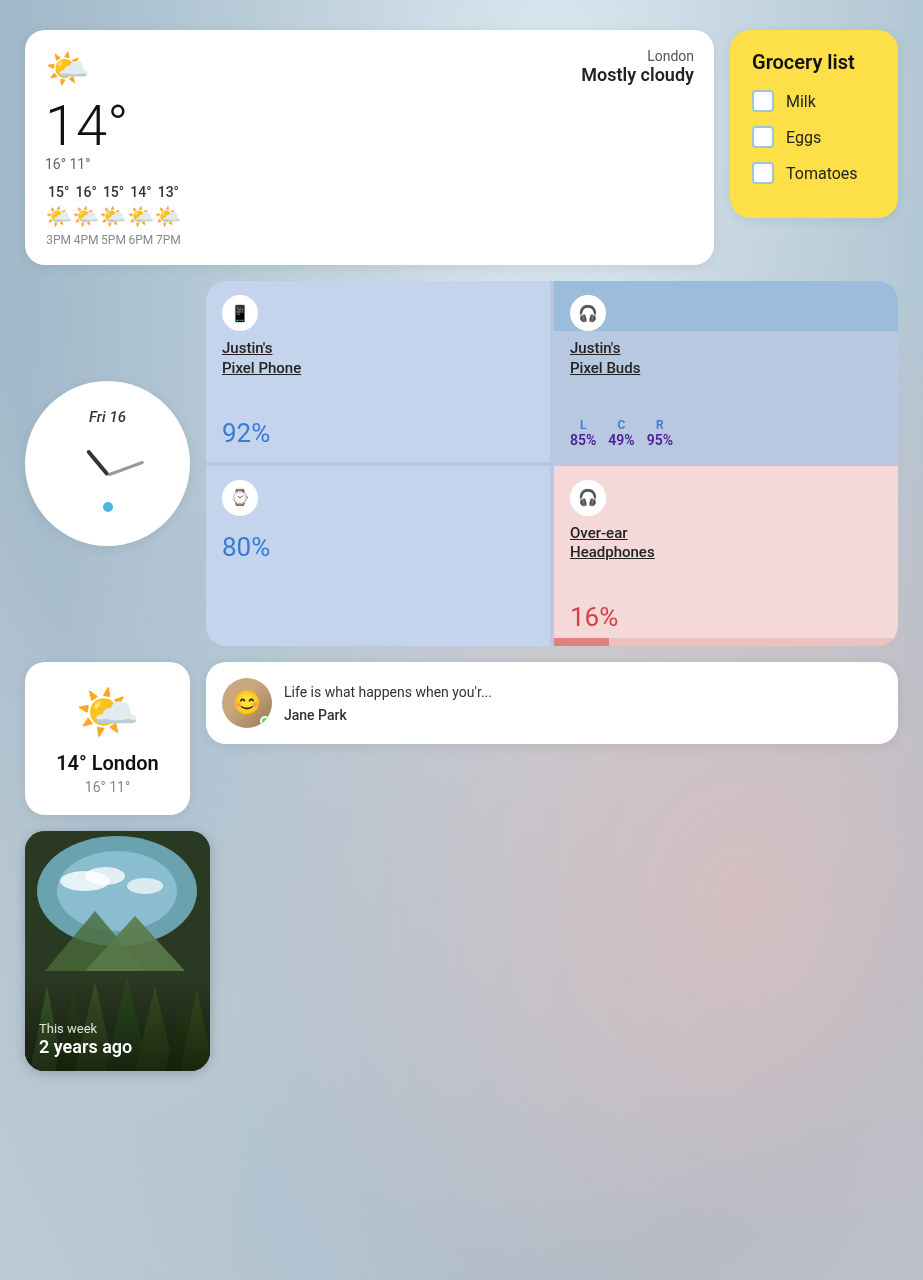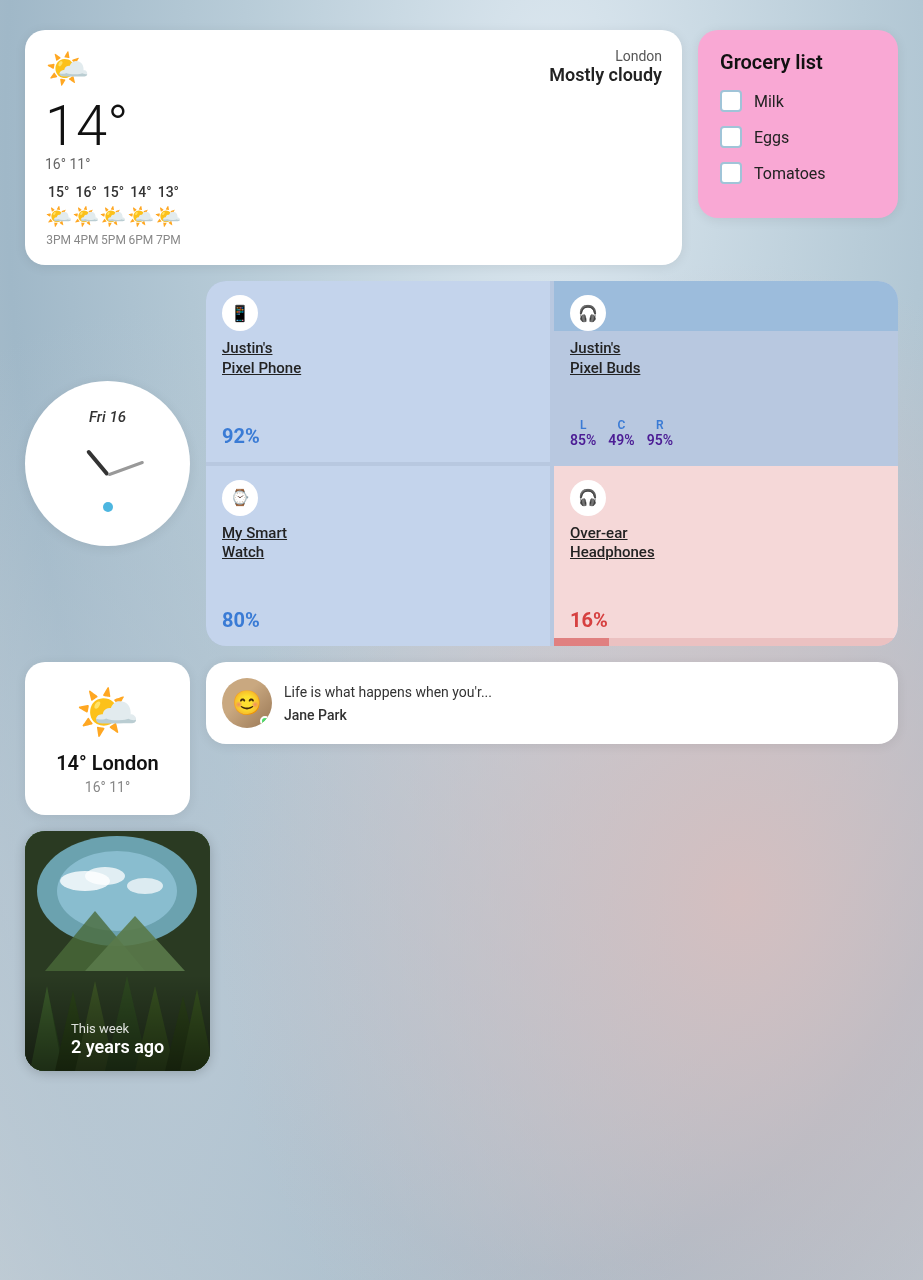--- a/index.html
+++ b/index.html
@@ -101,24 +101,24 @@
     .forecast-icon {
       font-size: 22px;
     }
     .forecast-time {
       font-size: 12px;
       color: #888;
     }
 
     
     .grocery-widget {
-      background: #f9a8d4;
+      background: #fde047;
       border-radius: 20px;
       padding: 20px 22px;
-      width: 200px;
+      width: 168px;
       box-shadow: 0 2px 12px rgba(0,0,0,0.08);
     }
     .grocery-title {
       font-size: 20px;
       font-weight: 600;
       color: #111;
       margin-bottom: 16px;
     }
     .grocery-item {
       display: flex;
@@ -242,22 +242,22 @@
     }
     .device-name {
       font-size: 15px;
       font-weight: 500;
       color: #222;
       line-height: 1.3;
       margin-bottom: auto;
       text-decoration: underline;
     }
     .device-battery {
-      font-size: 20px;
-      font-weight: 700;
+      font-size: 26px;
+      font-weight: 400;
       color: #3a7bd5;
       margin-top: 8px;
     }
     .device-battery.low {
       color: #d64040;
     }
 
     
     .buds-levels {
       display: flex;
@@ -408,21 +408,20 @@
       background:
         radial-gradient(ellipse at 50% 20%, #7ab8e8 0%, #5098c8 40%, transparent 65%),
         radial-gradient(ellipse at 30% 40%, #6a9a5a 0%, transparent 50%),
         linear-gradient(to bottom, transparent 50%, #1a2a14 100%);
     }
     .photo-caption {
       position: absolute;
       bottom: 14px;
       left: 14px;
       color: white;
-      margin-left: 32px;
     }
     .photo-caption-sub {
       font-size: 13px;
       opacity: 0.85;
     }
     .photo-caption-main {
       font-size: 18px;
       font-weight: 600;
     }
   </style>
@@ -535,21 +534,20 @@
             <span class="bud-level-label">R</span>
             <span class="bud-level-value">95%</span>
           </div>
         </div>
       </div>
 
       <div class="device-card bottom-left">
         <div class="device-icon-circle">
           <span style="font-size:16px;">⌚</span>
         </div>
-        <div class="device-name">My Smart<br>Watch</div>
         <div class="device-battery">80%</div>
       </div>
 
       <div class="device-card bottom-right" style="position:relative;">
         <div class="device-icon-circle">
           <span style="font-size:16px;">🎧</span>
         </div>
         <div class="device-name">Over-ear<br>Headphones</div>
         <div class="device-battery low">16%</div>
         <div style="position:absolute;bottom:0;left:0;right:0;height:8px;background:rgba(220,160,160,0.4);border-radius:0 0 20px 0;">

